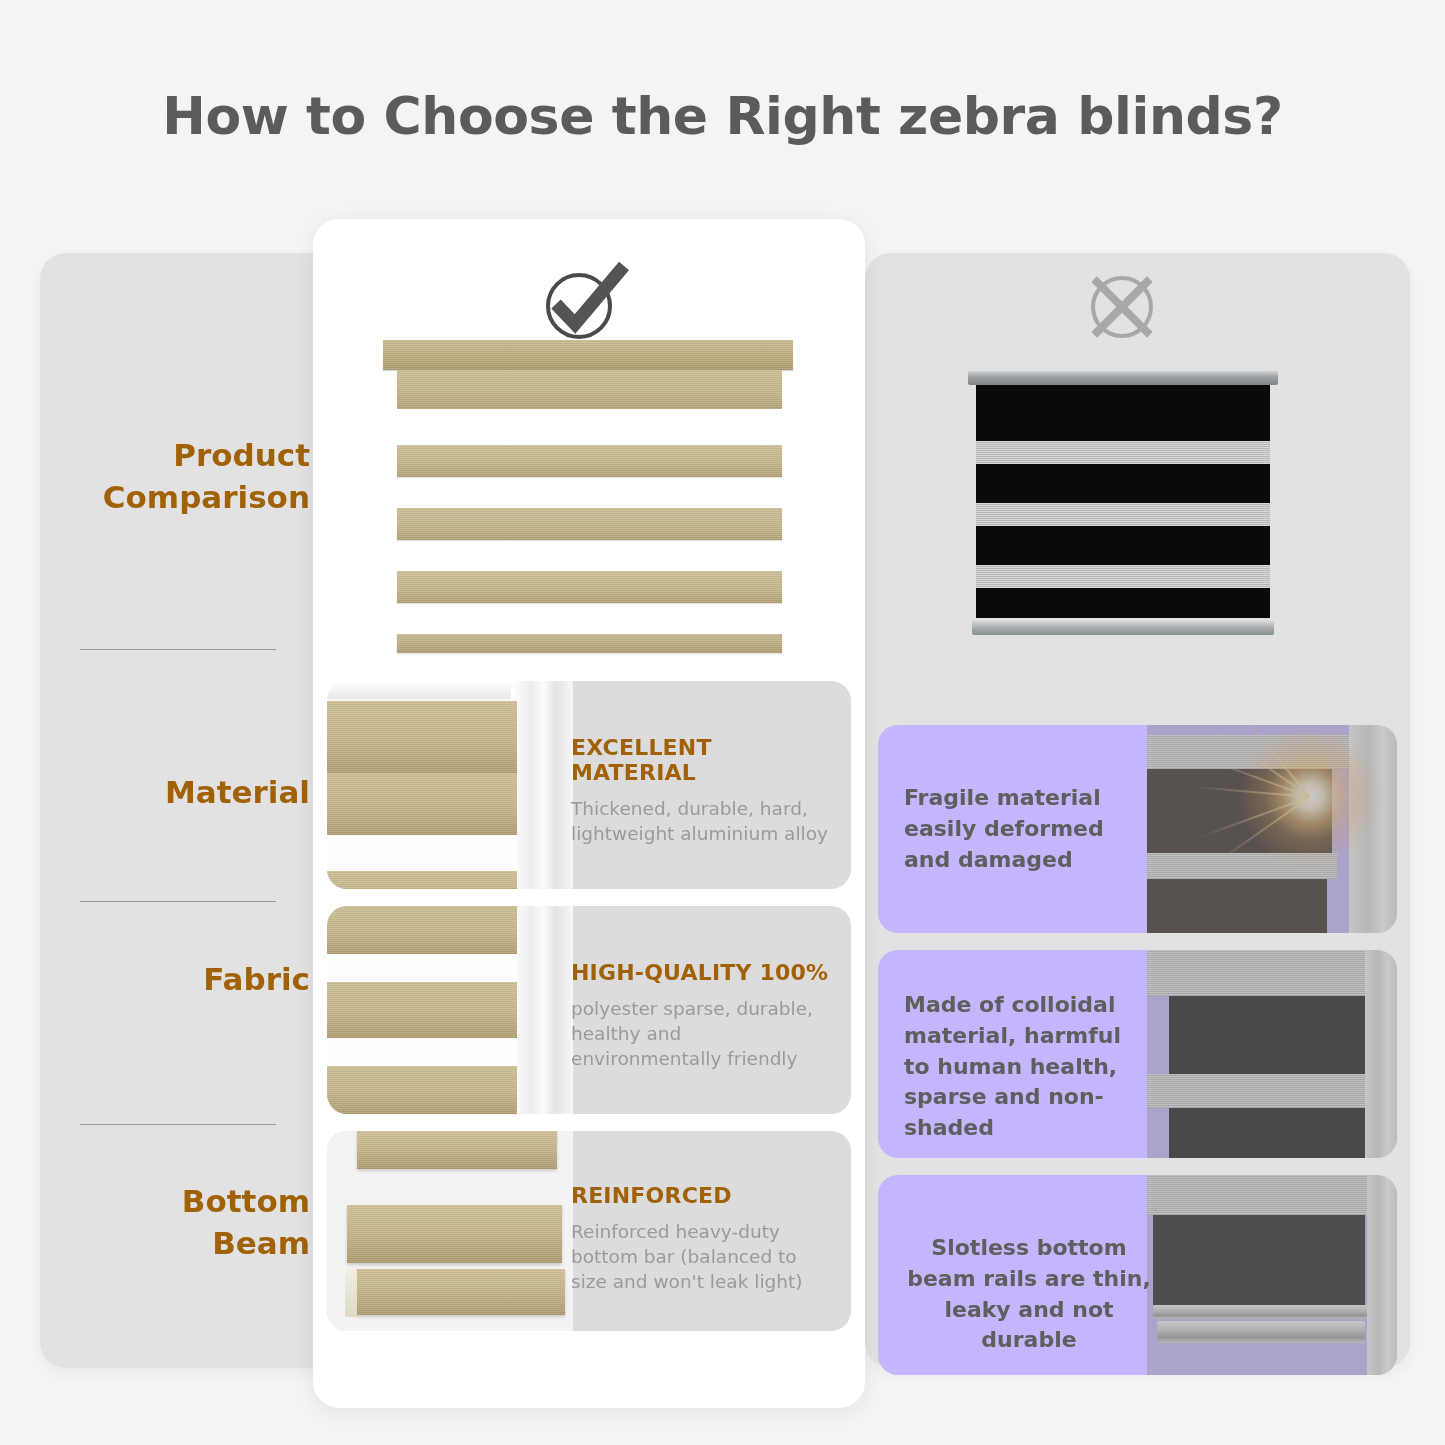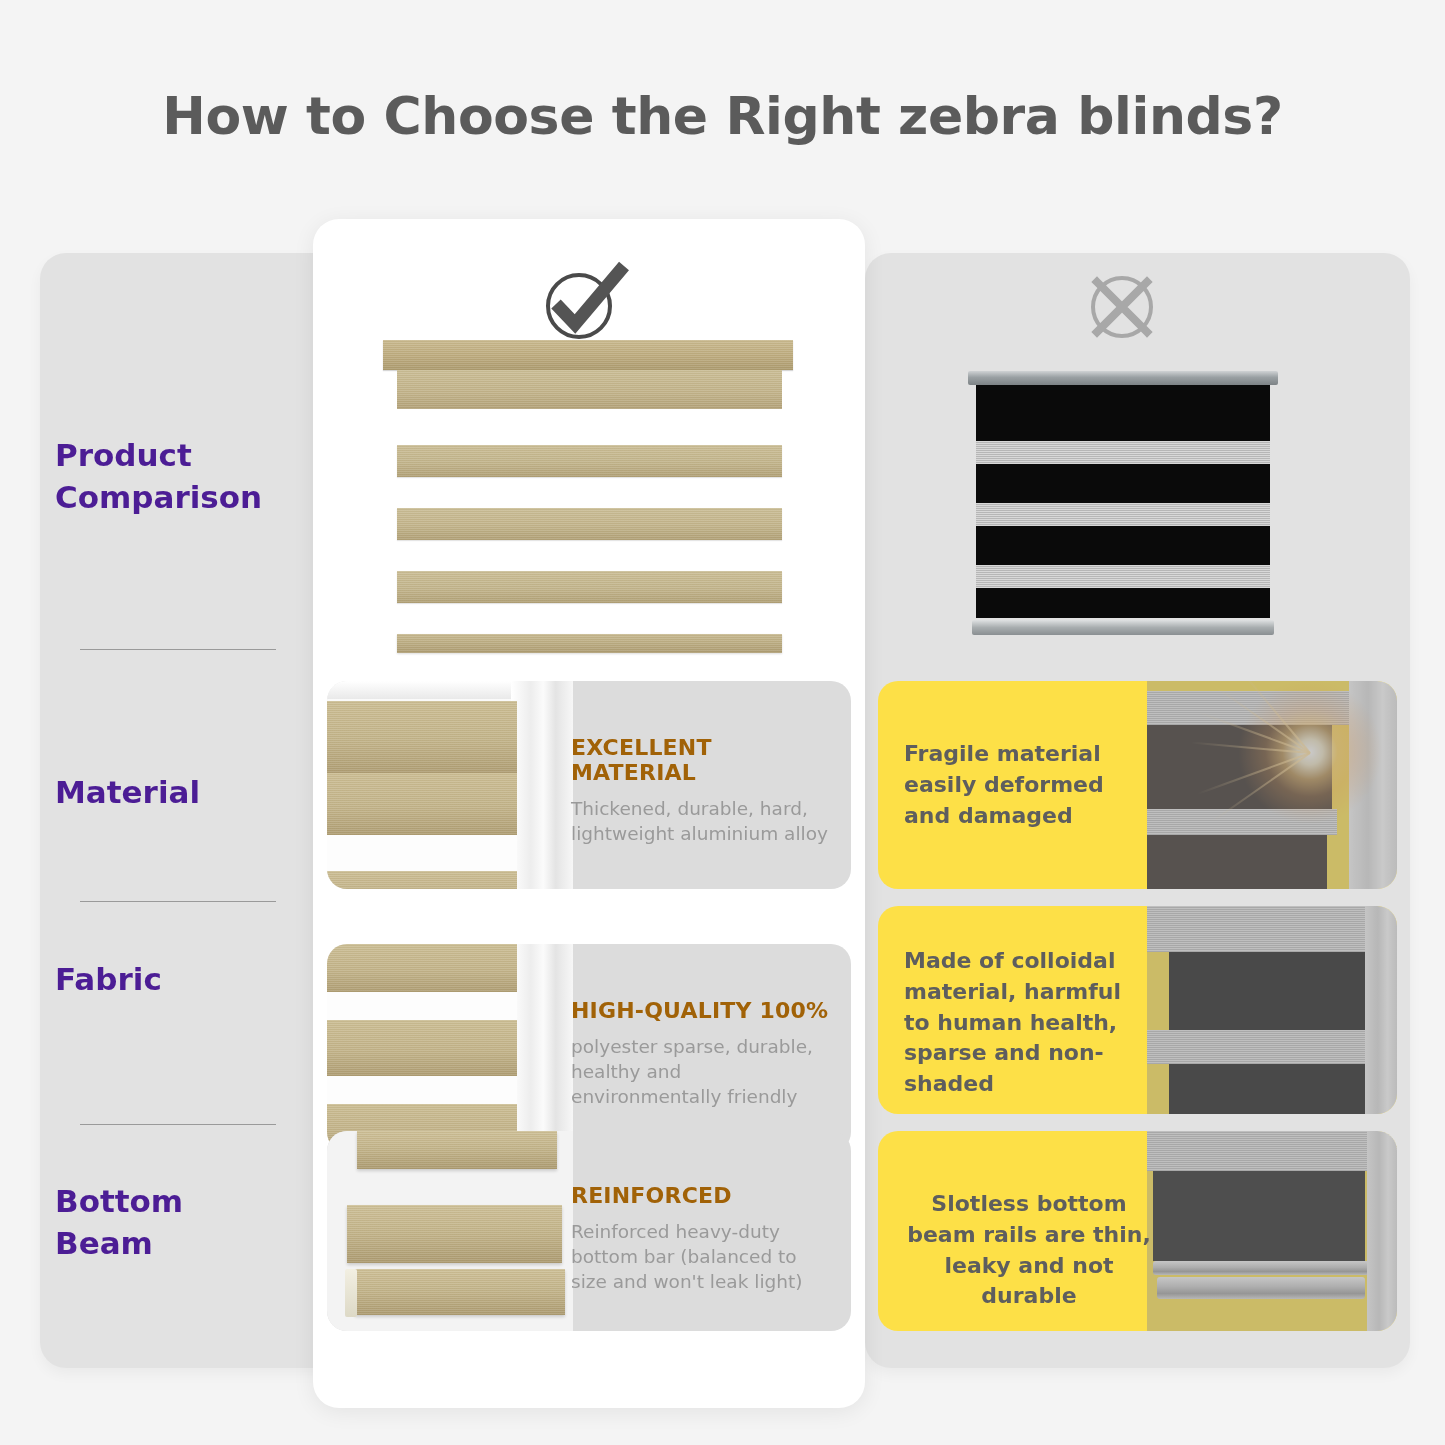--- a/index.html
+++ b/index.html
@@ -54,24 +54,24 @@
     position: absolute;
     left: 55px;
     top: 253px;
     width: 255px;
     height: 1115px;
   }
   .row-label {
     position: absolute;
     left: 0;
     width: 255px;
-    text-align: left;
+    text-align: right;
     font-size: 31px;
     font-weight: bold;
-    color: #4c1d95;
+    color: #a16207;
     line-height: 1.35;
   }
   .row-divider {
     position: absolute;
     left: 25px;
     width: 196px;
     height: 1px;
     background: #9a9a9a;
   }
 
@@ -147,24 +147,24 @@
     border-radius: 2px;
   }
 
   
   .feature-card {
     position: absolute;
     border-radius: 20px;
     overflow: hidden;
   }
   .card-good { background: #dcdcdc; }
-  .card-bad  { background: #fde047; }
+  .card-bad  { background: #c4b5fd; margin-top: 44px; }
 
   #card-good-material { left: 327px; top: 681px; width: 524px; height: 208px; }
-  #card-good-fabric   { left: 327px; top: 944px; width: 524px; height: 208px; }
+  #card-good-fabric   { left: 327px; top: 906px; width: 524px; height: 208px; }
   #card-good-beam     { left: 327px; top: 1131px; width: 524px; height: 200px; }
 
   #card-bad-material  { left: 878px; top: 681px; width: 519px; height: 208px; }
   #card-bad-fabric    { left: 878px; top: 906px; width: 519px; height: 208px; }
   #card-bad-beam      { left: 878px; top: 1131px; width: 519px; height: 200px; text-align: center; }
 
   .card-text-good {
     position: absolute;
     left: 244px;
     top: 54px;

